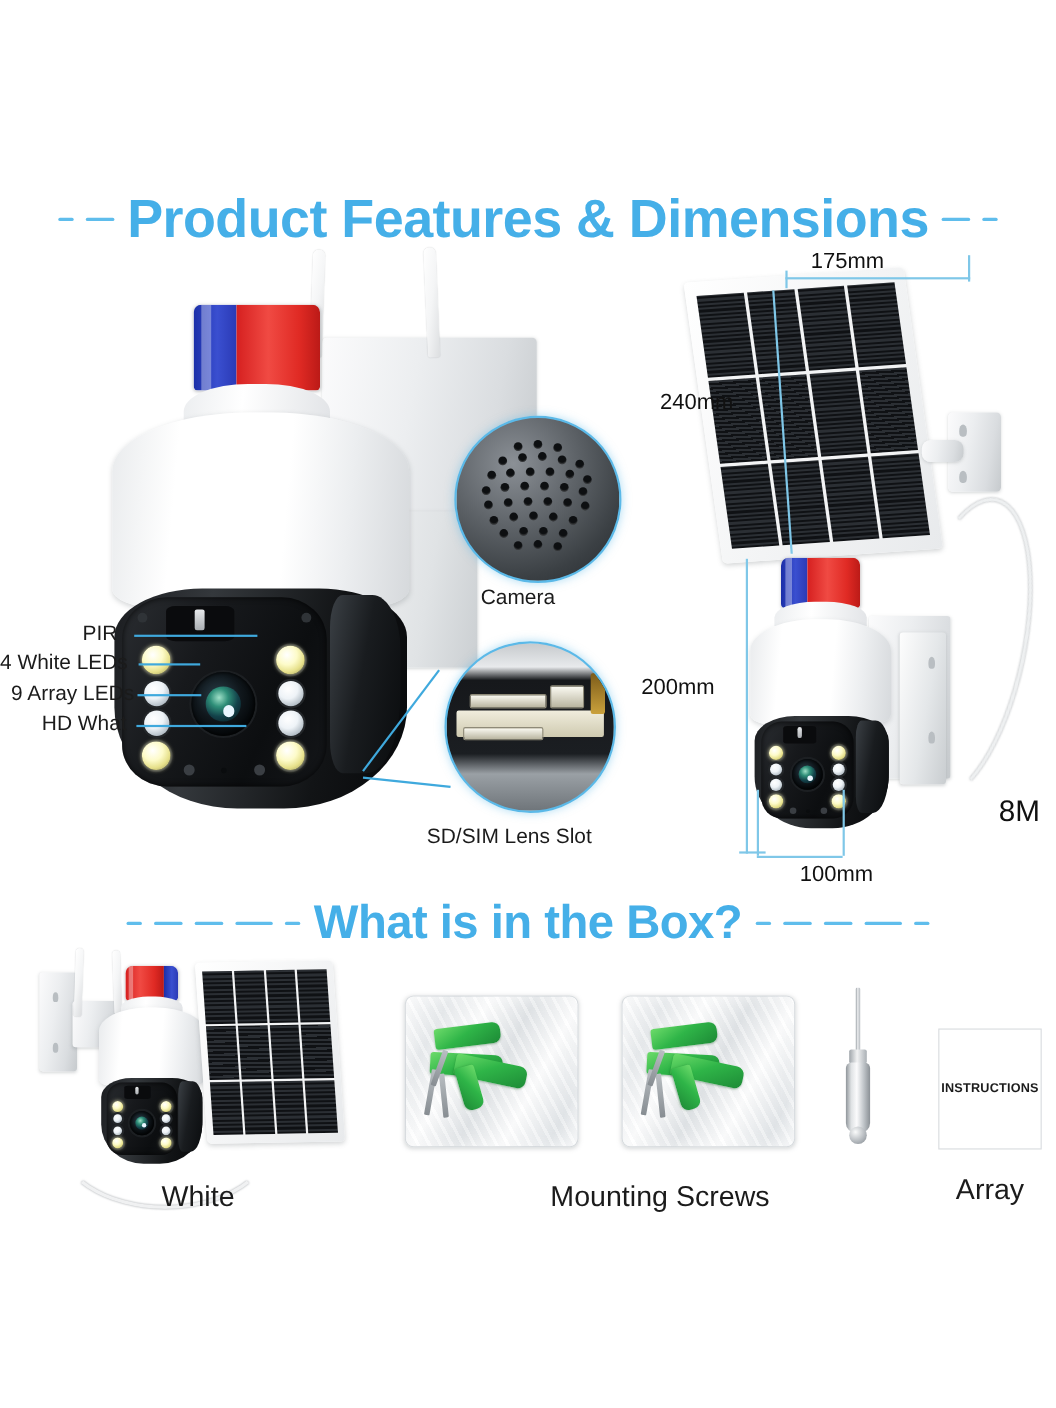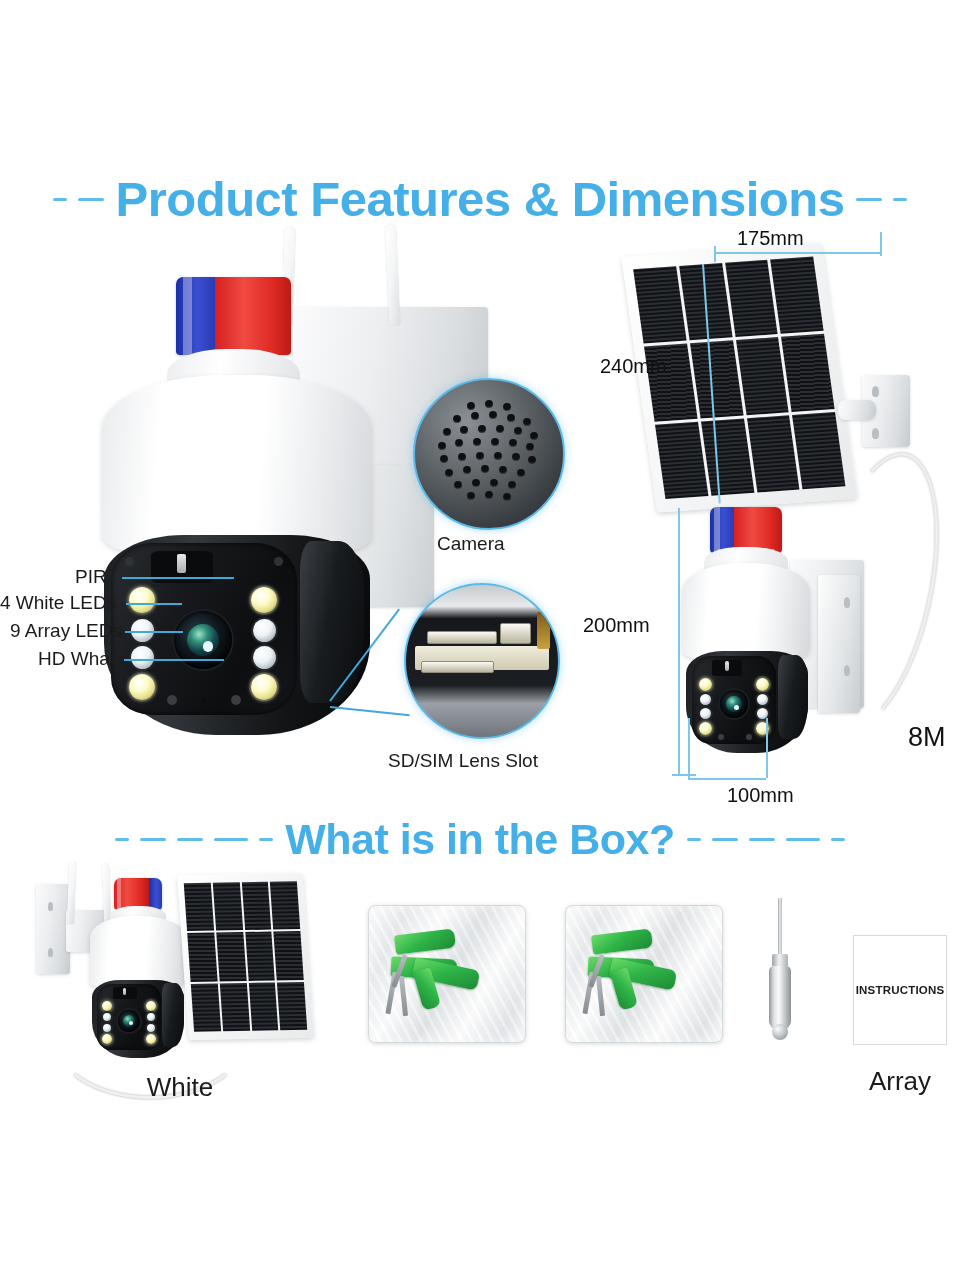--- a/index.html
+++ b/index.html
@@ -458,20 +458,21 @@
 
   <div class="bag" style="left:565px;top:905px;width:158px;height:138px;">
     <div class="anchor" style="left:26px;top:26px;width:60px;height:19px;transform:rotate(-7deg);"></div>
     <div class="anchor" style="left:22px;top:52px;width:66px;height:20px;transform:rotate(3deg);"></div>
     <div class="anchor" style="left:44px;top:58px;width:66px;height:20px;transform:rotate(12deg);"></div>
     <div class="anchor" style="left:38px;top:74px;width:40px;height:18px;transform:rotate(74deg);"></div>
     <div class="screw" style="left:20px;top:66px;width:5px;height:42px;transform:rotate(10deg);"></div>
     <div class="screw" style="left:32px;top:70px;width:5px;height:40px;transform:rotate(-6deg);"></div>
     <div class="screw" style="left:28px;top:48px;width:5px;height:34px;transform:rotate(20deg);"></div>
   </div>
+  <div class="item-label" style="left:470px;top:1072px;width:260px;font-size:26px;">Mounting Screws</div>
 
   <div class="art" style="left:760px;top:898px;width:42px;height:145px;">
     <div class="driver-shaft" style="left:18px;top:0;width:4px;height:58px;"></div>
     <div class="driver-collar" style="left:12px;top:56px;width:16px;height:13px;"></div>
     <div class="driver-handle" style="left:9px;top:68px;width:22px;height:64px;"></div>
     <div class="driver-cap" style="left:12px;top:126px;width:16px;height:16px;"></div>
   </div>
 
   <div class="manual-card" style="left:853px;top:935px;width:94px;height:110px;">
     <span>INSTRUCTIONS</span>

